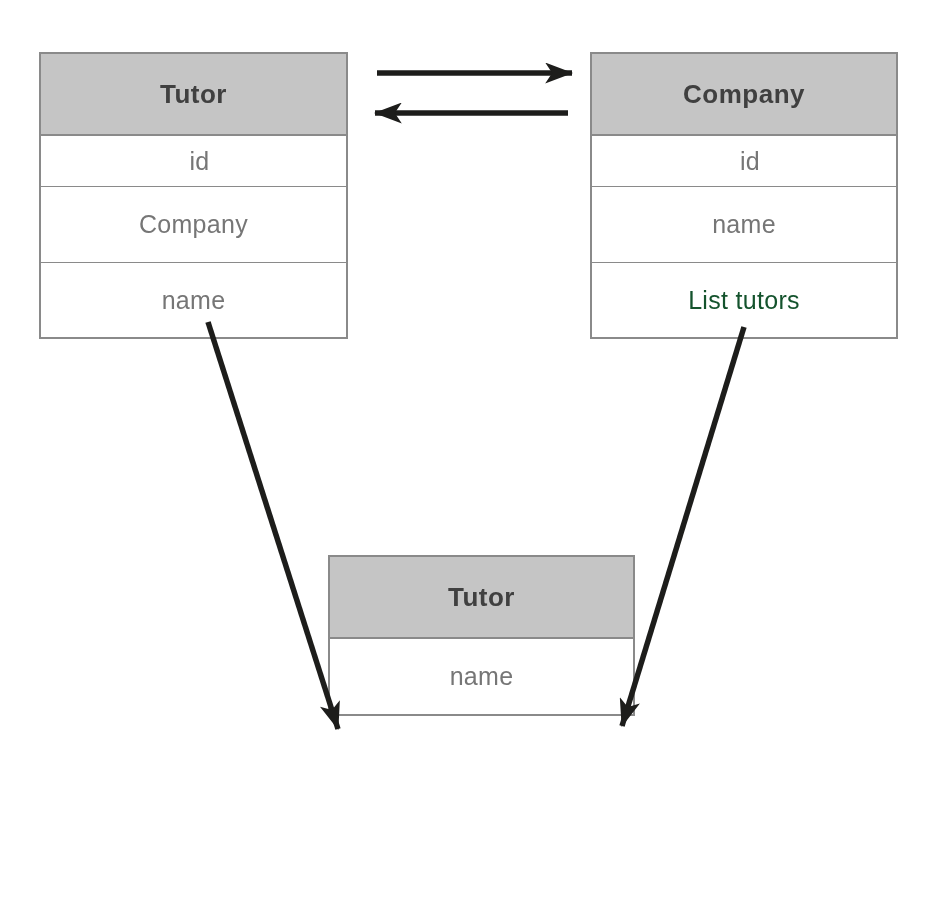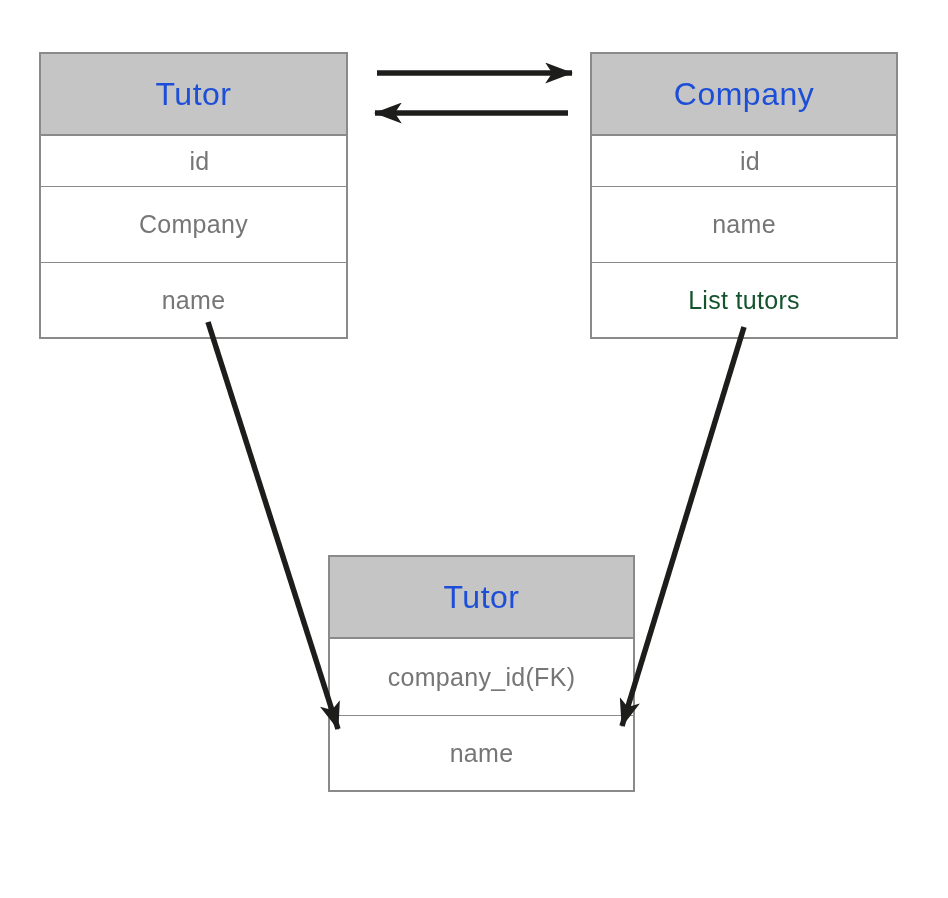--- a/index.html
+++ b/index.html
@@ -36,23 +36,24 @@
     align-items: center;
     justify-content: center;
   }
   .db-table .trow + .trow {
     border-top: 1px solid #8a8a8a;
   }
   .r1 { height: 50px; padding-left: 12px; }
   .r2 { height: 76px; }
   .r3 { height: 75px; }
   .title-text {
-    font-size: 32px;
-    color: #1d4ed8;
+    font-size: 26px;
+    color: #404040;
     letter-spacing: 0.5px;
+    font-weight: bold;
   }
   .cell-text {
     font-size: 25px;
     color: #767676;
     letter-spacing: 0.3px;
   }
   .cell-text.red {
     color: #14532d;
   }
   .arrow-layer {
@@ -100,23 +101,20 @@
     </div>
     <div class="trow r3">
       <span class="cell-text red">List tutors</span>
     </div>
   </div>
 
   <div class="db-table t-tutor-bottom">
     <div class="thead">
       <span class="title-text">Tutor</span>
     </div>
-    <div class="trow r2">
-      <span class="cell-text">company_id(FK)</span>
-    </div>
     <div class="trow r3">
       <span class="cell-text">name</span>
     </div>
   </div>
 
   <svg class="arrow-layer" viewBox="0 0 948 898" xmlns="http://www.w3.org/2000/svg">
     <defs>
       <marker id="ah" viewBox="0 0 12 9" refX="11.5" refY="4.5" markerWidth="28" markerHeight="21" orient="auto" markerUnits="userSpaceOnUse">
         <path d="M0,0 L12,4.5 L0,9 L3,4.5 Z" fill="#1d1d1b"></path>
       </marker>

